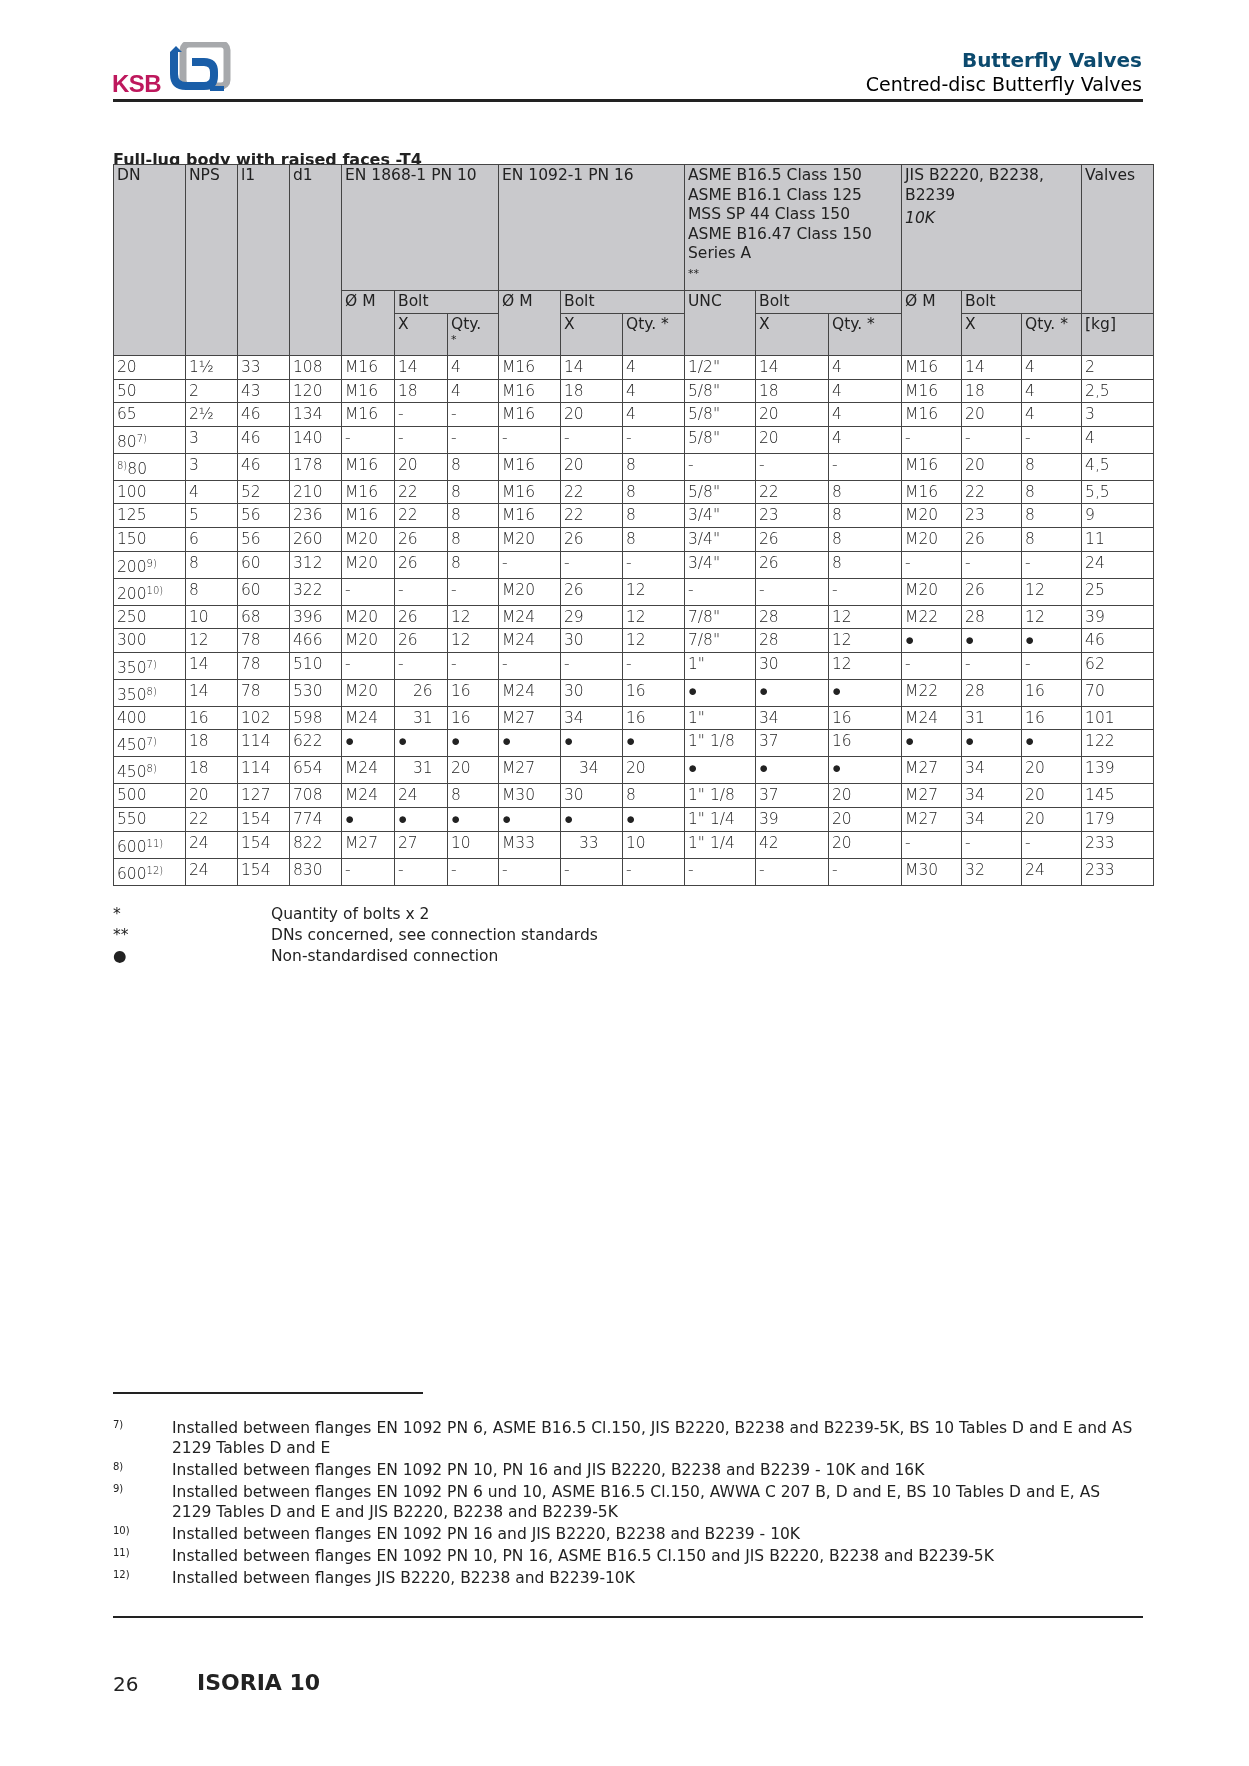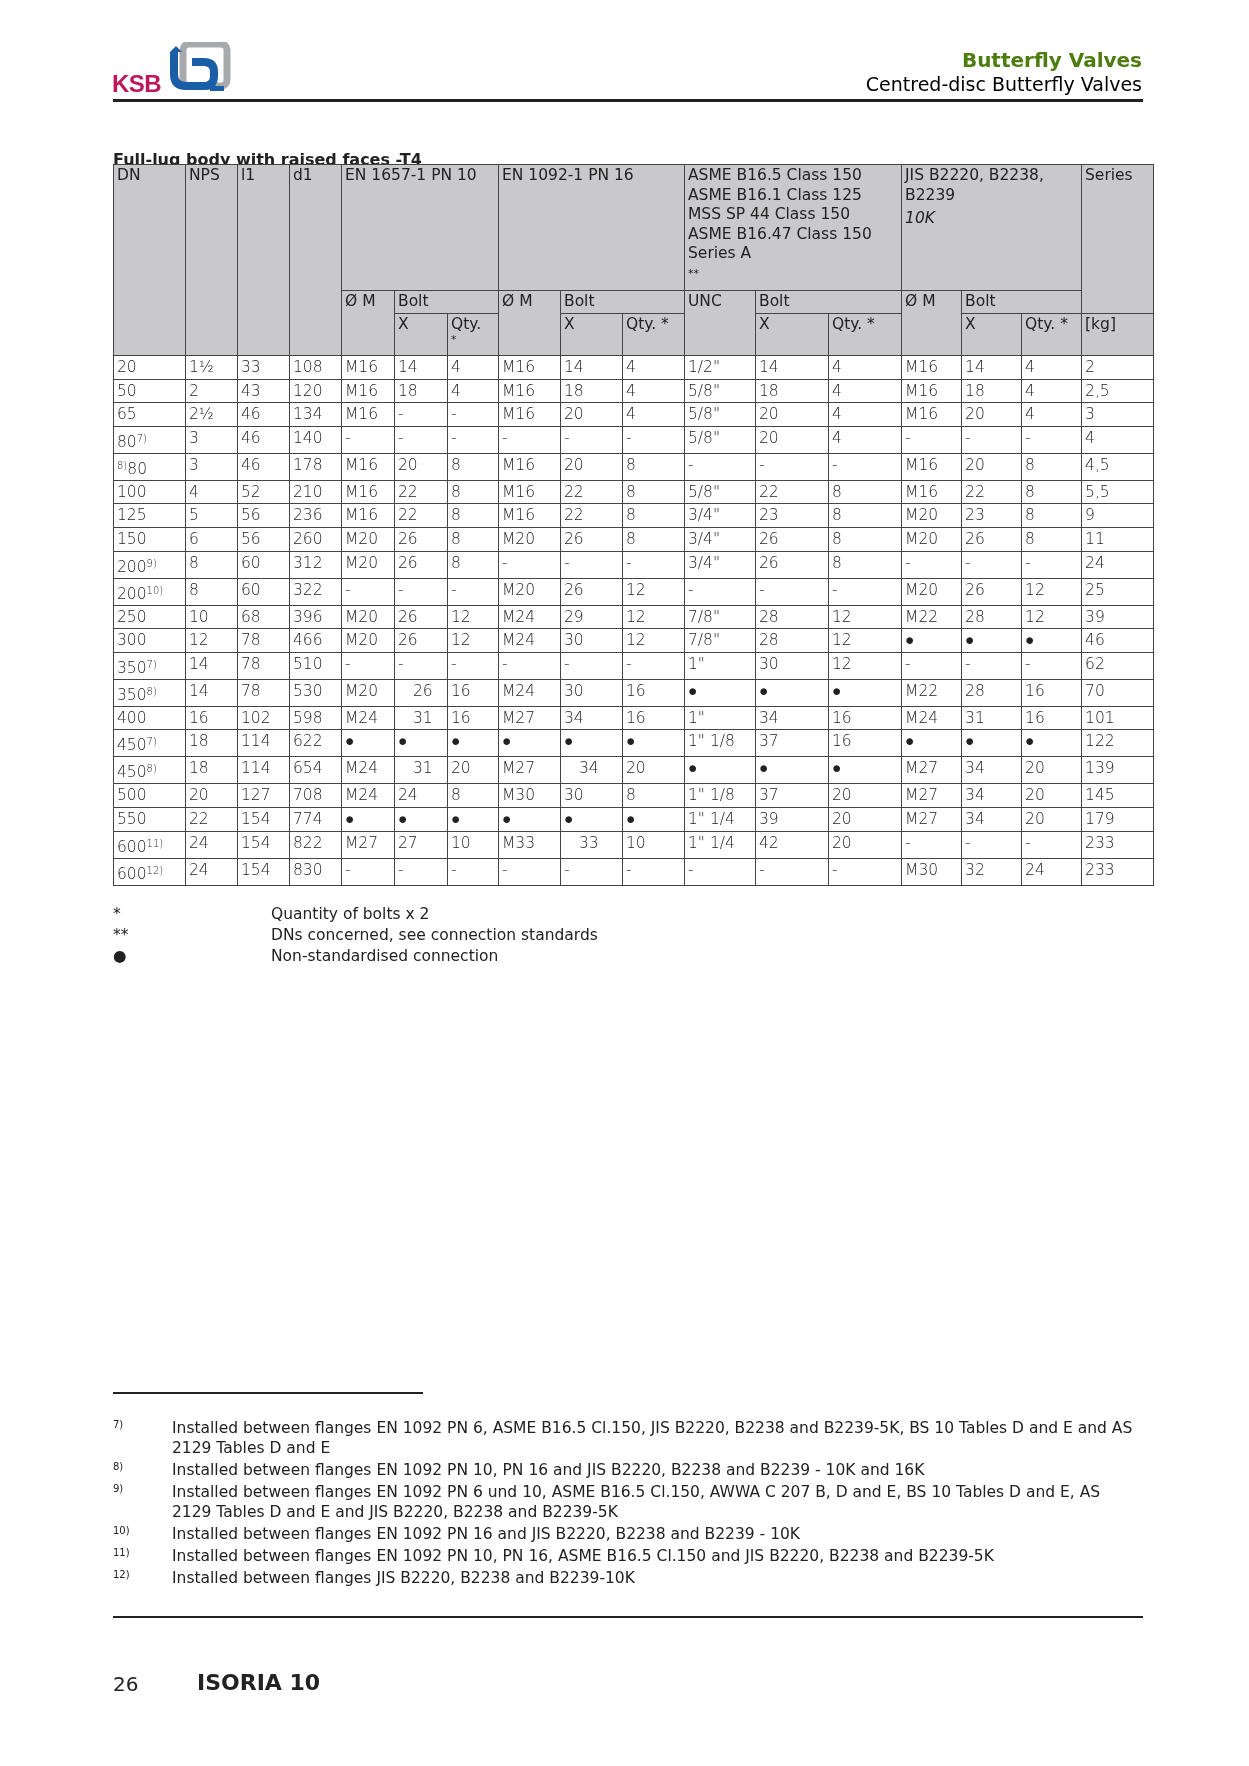--- a/index.html
+++ b/index.html
@@ -9,21 +9,21 @@
     }
     .logo { position: absolute; left: 112px; top: 42px; width: 125px; height: 55px; }
     .logo .ksb-text {
       position: absolute; left: 0; top: 28px; font-family: "Liberation Sans", sans-serif;
       font-weight: bold; font-size: 24px; color: #be185d; letter-spacing: -0.5px;
     }
     .header-title {
       position: absolute; right: 107px; top: 48px; text-align: right;
       font-family: "DejaVu Sans", sans-serif;
     }
-    .header-title .t1 { font-size: 20px; font-weight: bold; color: #4d7c0f; line-height: 24px; }
+    .header-title .t1 { font-size: 20px; font-weight: bold; color: #0c4a6e; line-height: 24px; }
     .header-title .t2 { font-size: 19px; color: #000000; line-height: 24px; }
     .header-rule { position: absolute; left: 113px; top: 99px; width: 1030px; height: 3px; background: #222; }
 
     .table-title {
       position: absolute; left: 113px; top: 150px; font-size: 16px; font-weight: bold; color: #222;
     }
     table.spec {
       position: absolute; left: 113px; top: 164px; width: 1030px;
       border-collapse: collapse; font-size: 15.5px; table-layout: fixed;
     }
@@ -91,35 +91,35 @@
       <col style="width:60px">
       <col style="width:60px">
     <col style="width:72px">
   </colgroup>
   <thead>
     <tr>
       <th rowspan="3" class="big">DN</th>
       <th rowspan="3">NPS</th>
       <th rowspan="3">l1</th>
       <th rowspan="3">d1</th>
-      <th colspan="3" class="big">EN 1657-1 PN 10</th>
+      <th colspan="3" class="big">EN 1868-1 PN 10</th>
       <th colspan="3" class="big">EN 1092-1 PN 16</th>
       <th colspan="3" class="big">
         <div>ASME B16.5 Class 150</div>
         <div>ASME B16.1 Class 125</div>
         <div>MSS SP 44 Class 150</div>
         <div>ASME B16.47 Class 150</div>
         <div>Series A</div>
         <div class="stars">**</div>
       </th>
       <th colspan="3" class="big">
         <div style="white-space:normal;">JIS B2220, B2238, B2239</div>
         <div style="margin-top:4px;font-style:italic;">10K</div>
       </th>
-      <th rowspan="2">Series</th>
+      <th rowspan="2">Valves</th>
     </tr>
     <tr>
       <th rowspan="2" class="sub">Ø M</th>
       <th colspan="2" class="sub">Bolt</th>
       <th rowspan="2" class="sub">Ø M</th>
       <th colspan="2" class="sub">Bolt</th>
       <th rowspan="2" class="sub">UNC</th>
       <th colspan="2" class="sub">Bolt</th>
       <th rowspan="2" class="sub">Ø M</th>
       <th colspan="2" class="sub">Bolt</th>

